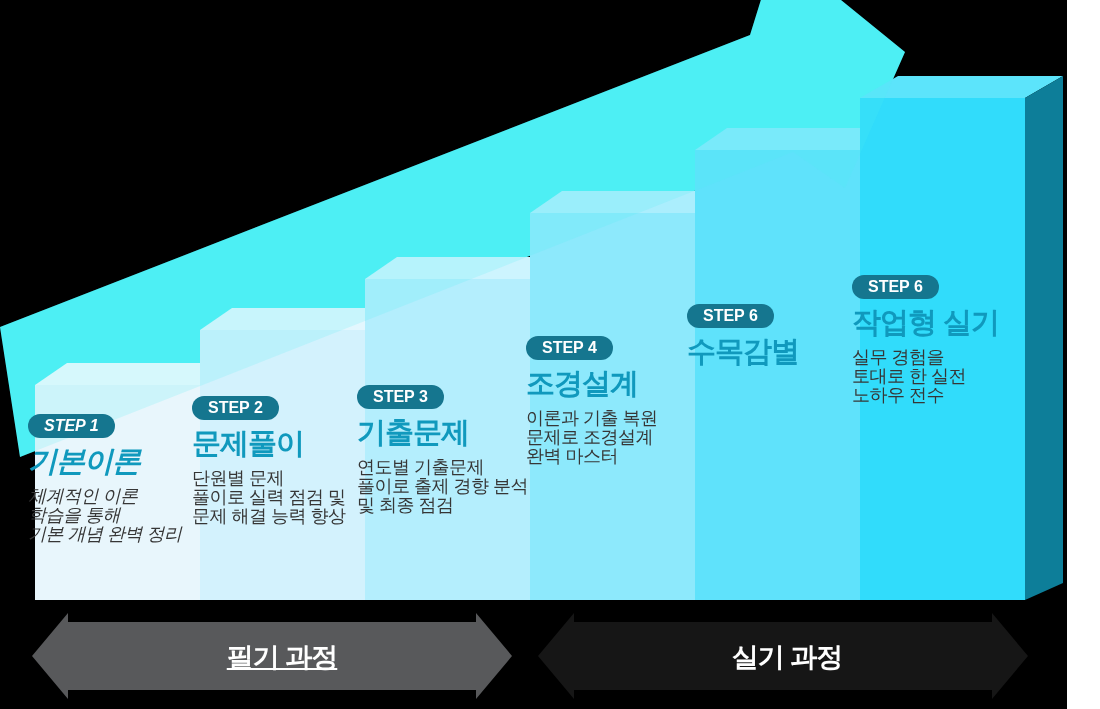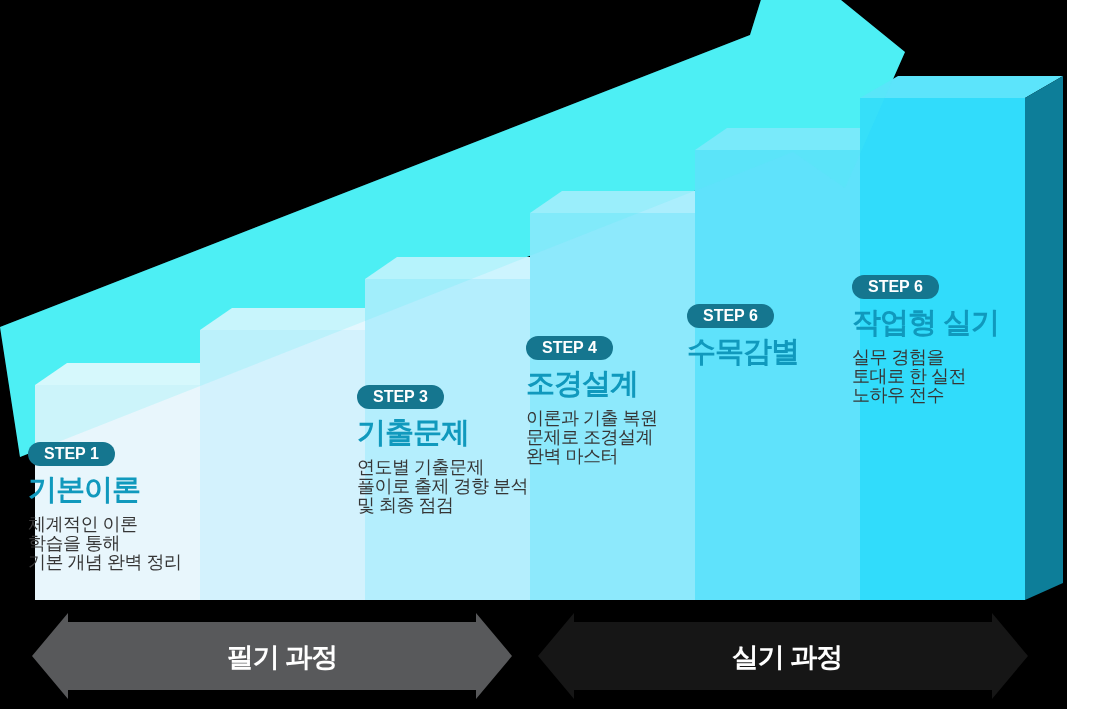--- a/index.html
+++ b/index.html
@@ -59,30 +59,39 @@
       <rect x="860" y="98" width="165" height="502" fill="#31dcfb"></rect>
     </g>
 
     <polygon fill-opacity="0.18" points="0,327 750,35 777,-52 905,52 845,188 793,152 20,457" fill="#4deff5"></polygon>
 
     <polygon points="32,656 68,613 68,622 476,622 476,613 512,656 476,699 476,690 68,690 68,699" fill="#58595b"></polygon>
 
     <polygon points="538,656 574,613 574,622 992,622 992,613 1028,656 992,699 992,690 574,690 574,699" fill="#161616"></polygon>
   </svg>
 
-  <div class="step-text" style="left:28px;top:442px;">
+  <div class="step-text" style="left:28px;top:414px;font-style:italic;">
     <span class="badge">STEP 1</span>
     <div class="title">기본이론</div>
     <div class="desc">
       <div>체계적인 이론</div>
       <div>학습을 통해</div>
       <div>기본 개념 완벽 정리</div>
     </div>
   </div>
 
+  <div class="step-text" style="left:192px;top:396px;">
+    <span class="badge">STEP 2</span>
+    <div class="title">문제풀이</div>
+    <div class="desc">
+      <div>단원별 문제</div>
+      <div>풀이로 실력 점검 및</div>
+      <div>문제 해결 능력 향상</div>
+    </div>
+  </div>
 
   <div class="step-text" style="left:357px;top:385px;">
     <span class="badge">STEP 3</span>
     <div class="title">기출문제</div>
     <div class="desc">
       <div>연도별 기출문제</div>
       <div>풀이로 출제 경향 분석</div>
       <div>및 최종 점검</div>
     </div>
   </div>
@@ -105,16 +114,16 @@
   <div class="step-text" style="left:852px;top:275px;">
     <span class="badge">STEP 6</span>
     <div class="title">작업형 실기</div>
     <div class="desc">
       <div>실무 경험을</div>
       <div>토대로 한 실전</div>
       <div>노하우 전수</div>
     </div>
   </div>
 
-  <div class="course-label" style="left:282px;top:657px;">필기 과정</div>
+  <div class="course-label" style="left:282px;top:657px;text-decoration:underline;">필기 과정</div>
   <div class="course-label" style="left:787px;top:657px;">실기 과정</div>
 
 </div>
 
 </body></html>

